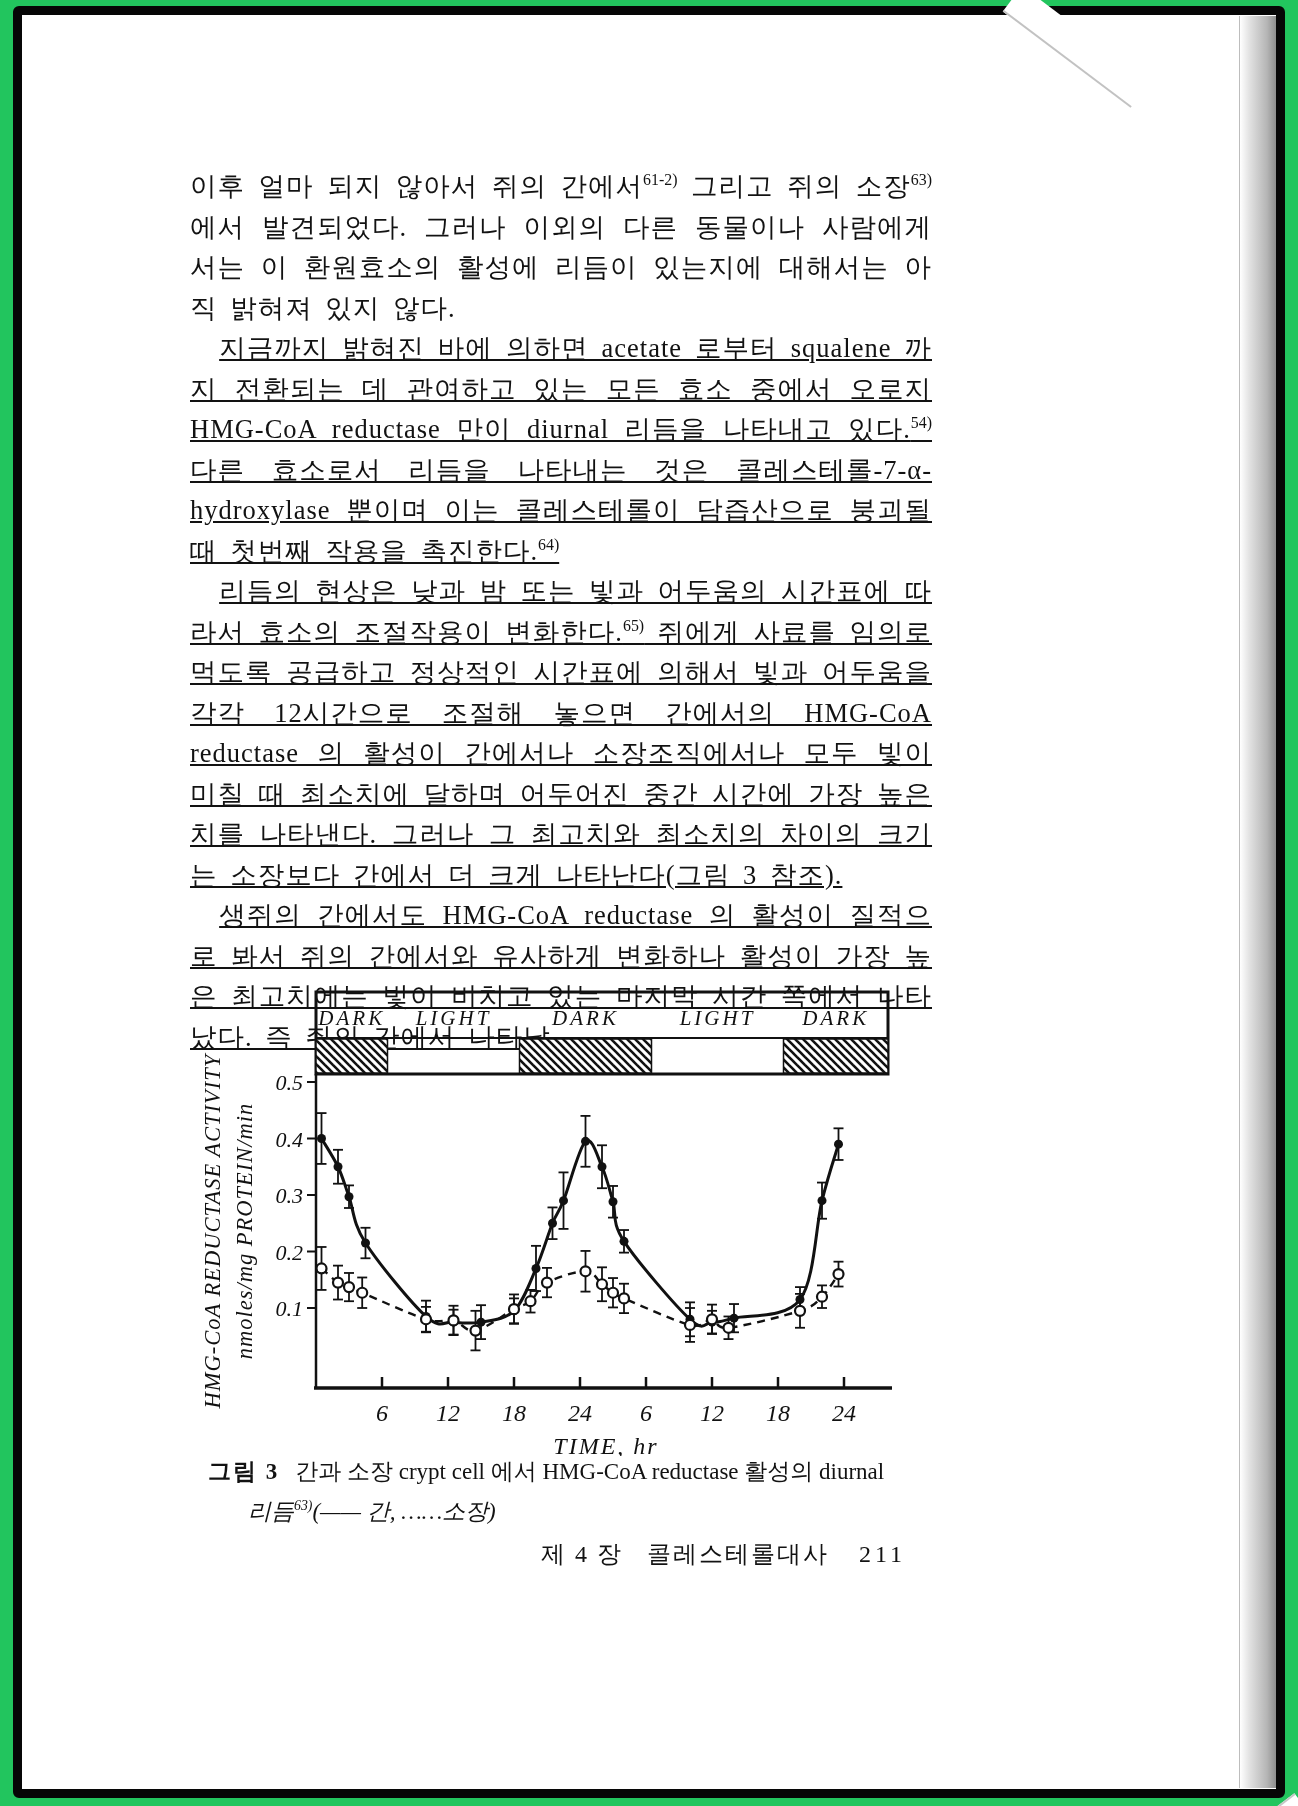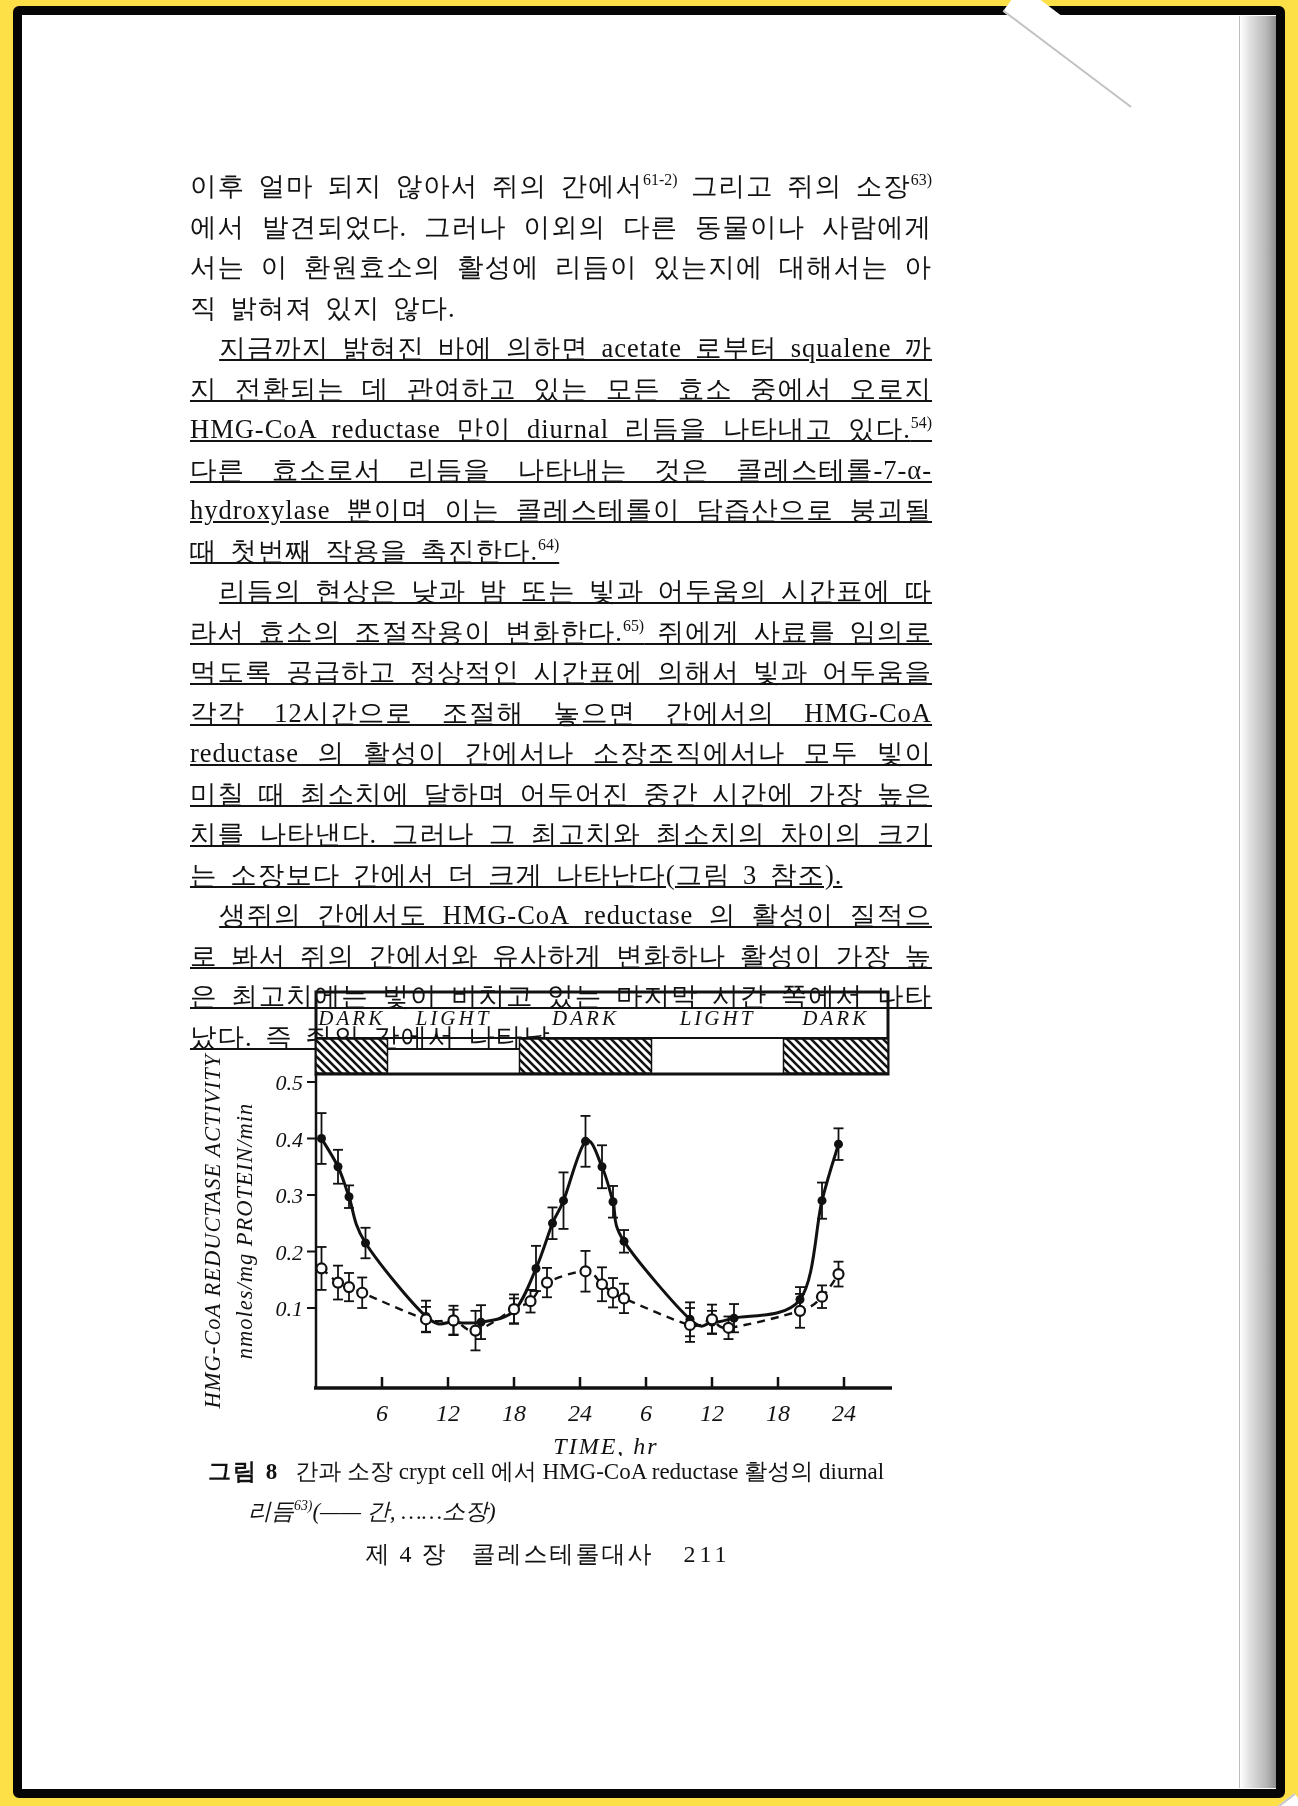--- a/index.html
+++ b/index.html
@@ -1,16 +1,16 @@
 <!DOCTYPE html>
 <html><head>
 <meta charset="utf-8">
 <style>
   html,body{margin:0;padding:0;background:#ffffff;}
-  .scan{position:relative;width:1298px;height:1806px;background:#fde047;overflow:hidden;
+  .scan{position:relative;width:1298px;height:1806px;background:#22c55e;overflow:hidden;
         font-family:"Liberation Serif","DejaVu Serif",serif;color:#121212;}
   
   .frame{position:absolute;left:13px;top:6px;width:1272px;height:1792px;box-sizing:border-box;
          background:#ffffff;border:9px solid #060606;border-radius:6px;}
   .fore-edge{position:absolute;top:16px;right:22px;bottom:18px;width:36px;z-index:1;
              background:linear-gradient(to right,#ffffff 0%,#e3e3e3 25%,#b5b5b5 75%,#8d8d8d 100%);
              border-left:1px solid #bdbdbd;}
   .curl-top{position:absolute;left:1022px;top:-14px;width:160px;height:30px;background:#ffffff;
             transform:rotate(37deg);transform-origin:left top;z-index:2;border-bottom:2px solid #c2c2c2;}
   .curl-bottom{position:absolute;right:-18px;bottom:-16px;width:150px;height:34px;background:#ffffff;
@@ -22,21 +22,21 @@
   .para{margin:0;}
   .para.indent{text-indent:1.1em;text-decoration:underline;}
   sup{font-size:0.60em;letter-spacing:0;line-height:0;}
   
   .figure{position:absolute;left:198px;top:978px;width:712px;height:478px;font-style:italic;}
   
   .caption{position:absolute;left:208px;top:1452px;width:724px;font-size:23px;line-height:40px;}
   .cap-label{font-weight:bold;margin-right:16px;letter-spacing:2px;}
   .cap-l2{padding-left:40px;font-style:italic;}
   
-  .footer{position:absolute;left:190px;top:1538px;width:716px;text-align:center;
+  .footer{position:absolute;left:190px;top:1538px;width:716px;text-align:right;
           font-size:24px;letter-spacing:2px;}
   .ft-title{margin-left:24px;}
   .ft-page{margin-left:30px;letter-spacing:4px;}
 </style>
 </head>
 <body>
 
 <div class="scan">
   <div class="frame"></div>
   <div class="fore-edge"></div>
@@ -272,20 +272,20 @@
           <circle cx="514" cy="341.29999999999995" r="5" fill="#fff" stroke="#111" stroke-width="2.2"></circle>
           <circle cx="530.5" cy="349.775" r="5" fill="#fff" stroke="#111" stroke-width="2.2"></circle>
           <circle cx="602" cy="332.82500000000005" r="5" fill="#fff" stroke="#111" stroke-width="2.2"></circle>
           <circle cx="624" cy="318.7" r="5" fill="#fff" stroke="#111" stroke-width="2.2"></circle>
           <circle cx="640.5" cy="296.1" r="5" fill="#fff" stroke="#111" stroke-width="2.2"></circle>
         </g>
       </svg>
   </div>
 
   <div class="caption">
-    <div class="cap-line"><span class="cap-label">그림 8</span><span>간과 소장 crypt cell 에서 HMG-CoA reductase 활성의 diurnal</span></div>
+    <div class="cap-line"><span class="cap-label">그림 3</span><span>간과 소장 crypt cell 에서 HMG-CoA reductase 활성의 diurnal</span></div>
     <div class="cap-line cap-l2"><span>리듬</span><sup>63)</sup><span>(—— 간, ……소장)</span></div>
   </div>
 
   <div class="footer">
     <span>제 4 장</span><span class="ft-title">콜레스테롤대사</span><span class="ft-page">211</span>
   </div>
 </div>
 
 </body></html>

